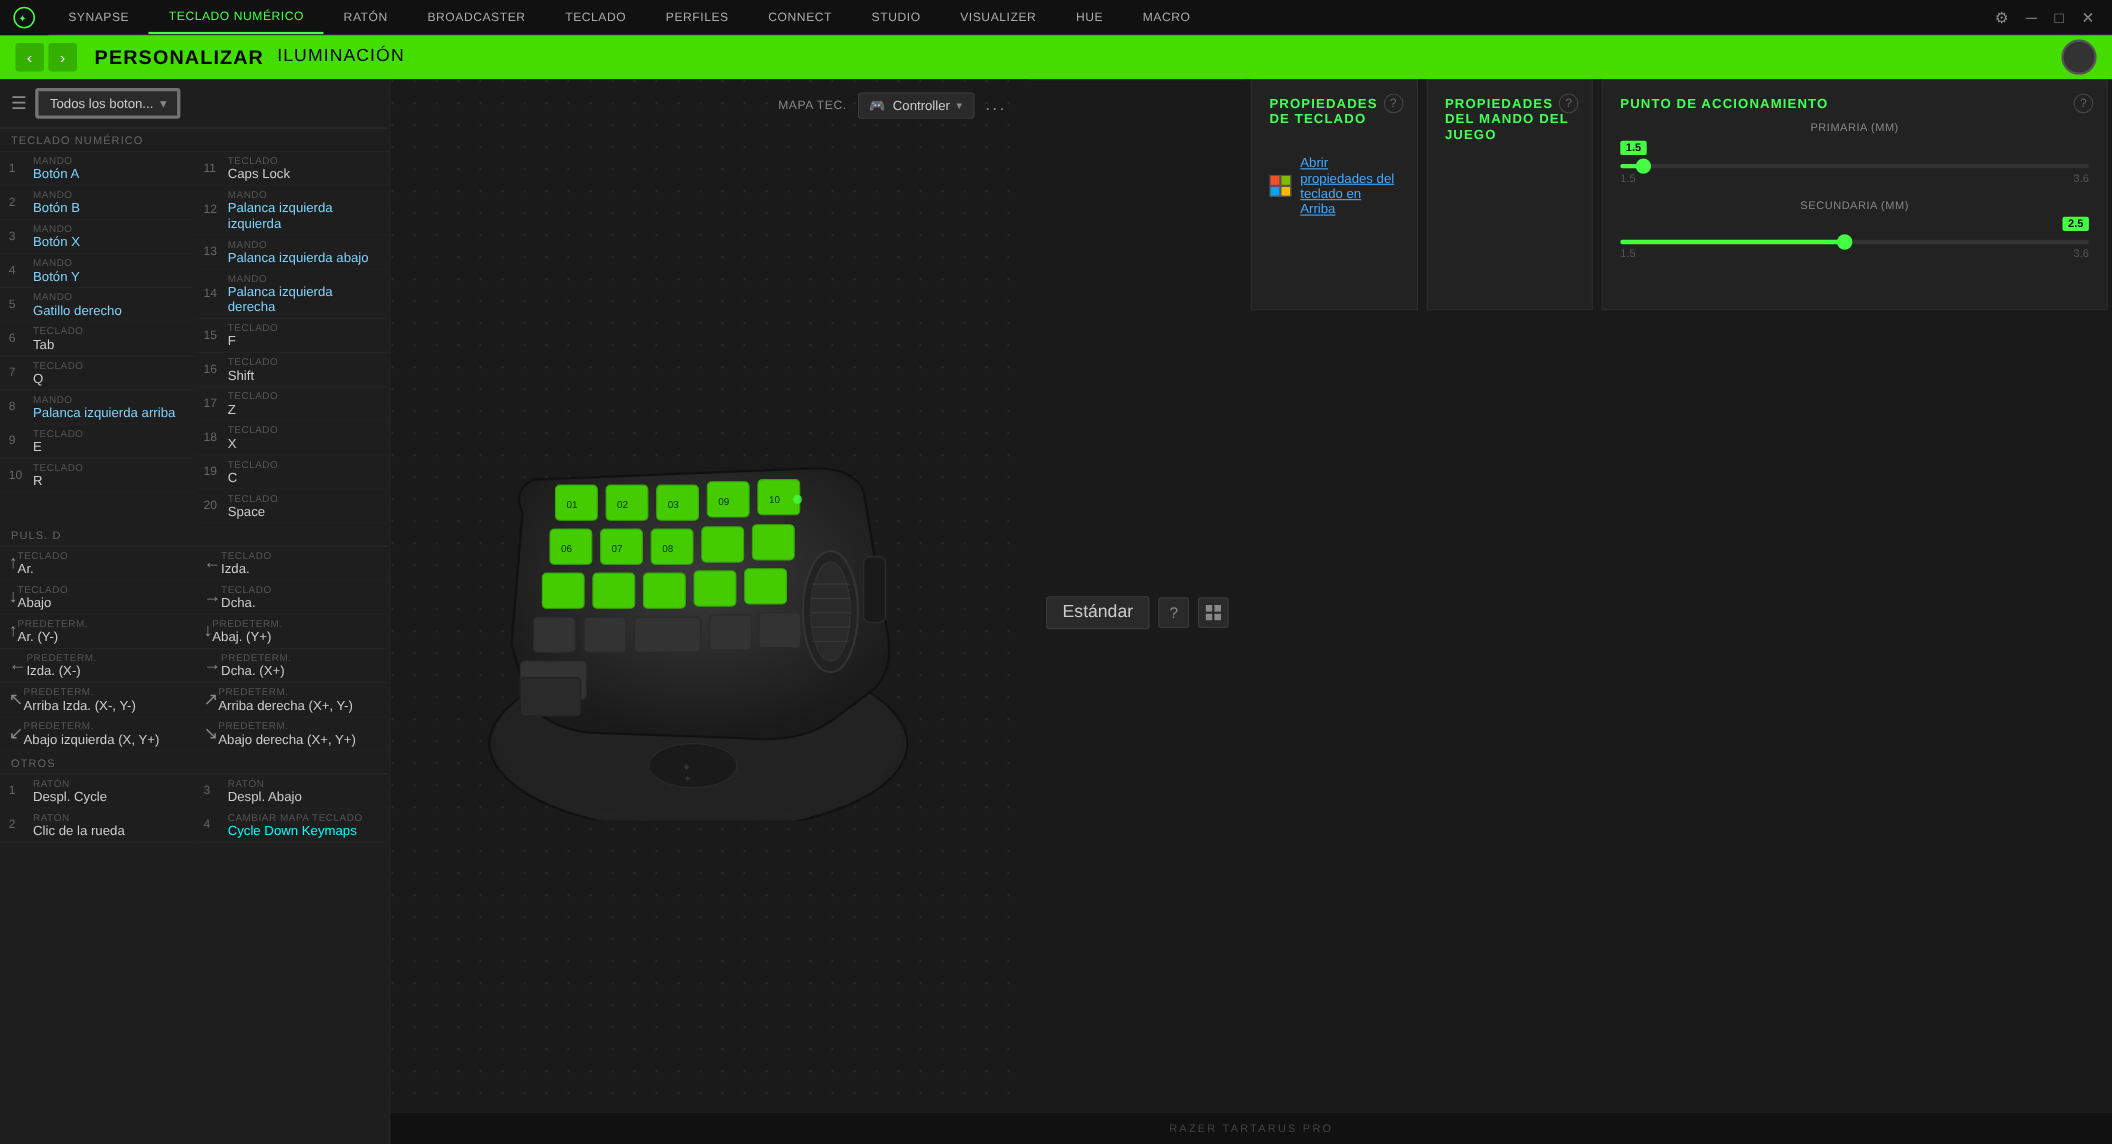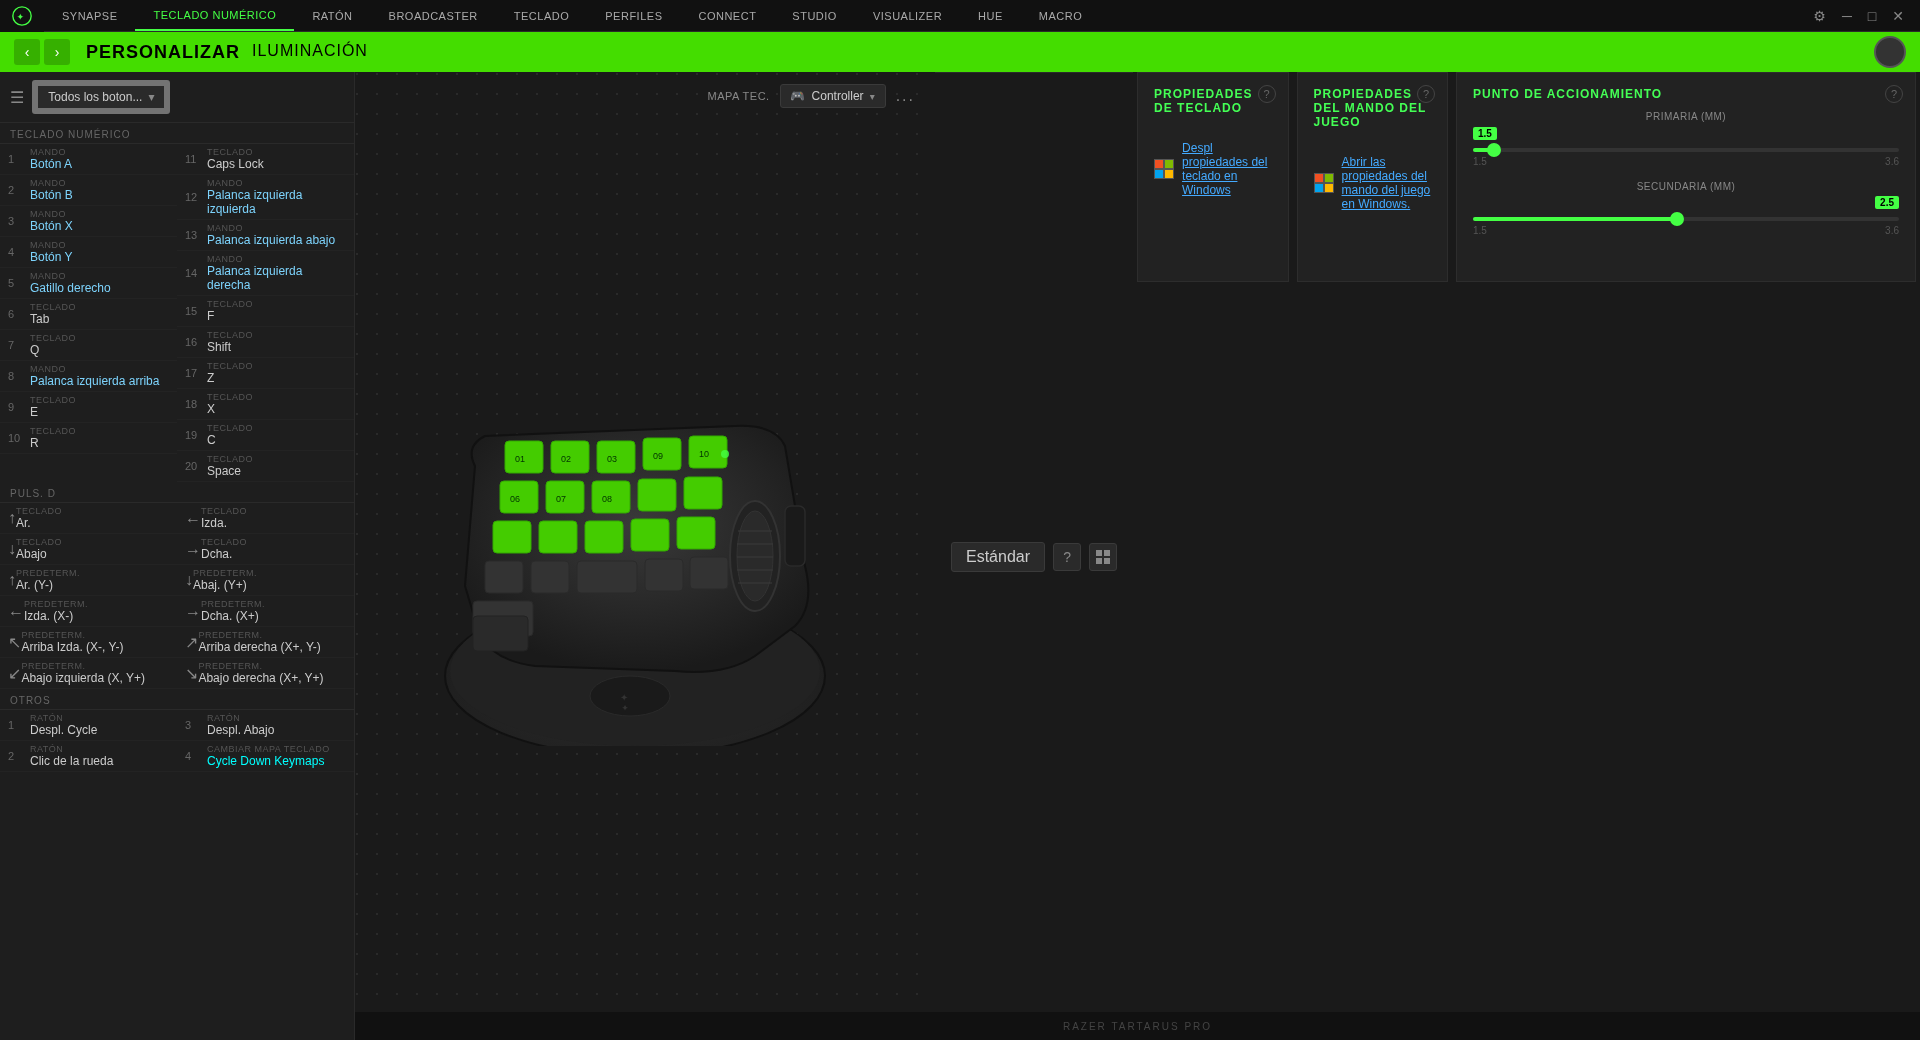--- a/index.html
+++ b/index.html
@@ -127,21 +127,21 @@
     }
     .hamburger-btn {
       background: none;
       border: none;
       color: #888;
       cursor: pointer;
       font-size: 16px;
     }
     .dropdown-btn {
       background: #2a2a2a;
-      border: 6px solid #737373;
+      border: 3px solid #737373;
       color: #ccc;
       padding: 4px 10px;
       font-size: 12px;
       cursor: pointer;
       display: flex;
       align-items: center;
       gap: 6px;
       border-radius: 3px;
     }
     .dropdown-btn:after { content: '▾'; color: #888; }
@@ -873,38 +873,27 @@
         <div class="prop-panel-title">PROPIEDADES DE TECLADO</div>
         <div class="prop-link">
           <span class="win-icon" style="width:20px;height:20px;display:inline-flex;align-items:center;justify-content:center;">
             <svg width="18" height="18" viewBox="0 0 18 18">
               <rect x="0" y="0" width="8" height="8" fill="#f25022"></rect>
               <rect x="10" y="0" width="8" height="8" fill="#80ba01"></rect>
               <rect x="0" y="10" width="8" height="8" fill="#02a4ef"></rect>
               <rect x="10" y="10" width="8" height="8" fill="#ffb900"></rect>
             </svg>
           </span>
-          <span>Despl propiedades del teclado en Windows</span>
+          <span>Abrir propiedades del teclado en Arriba</span>
         </div>
       </div>
 
       <div class="prop-panel">
         <div class="prop-help">?</div>
         <div class="prop-panel-title">PROPIEDADES DEL MANDO DEL JUEGO</div>
-        <div class="prop-link">
-          <span class="win-icon" style="width:20px;height:20px;display:inline-flex;align-items:center;justify-content:center;">
-            <svg width="18" height="18" viewBox="0 0 18 18">
-              <rect x="0" y="0" width="8" height="8" fill="#f25022"></rect>
-              <rect x="10" y="0" width="8" height="8" fill="#80ba01"></rect>
-              <rect x="0" y="10" width="8" height="8" fill="#02a4ef"></rect>
-              <rect x="10" y="10" width="8" height="8" fill="#ffb900"></rect>
-            </svg>
-          </span>
-          <span>Abrir las propiedades del mando del juego en Windows.</span>
-        </div>
       </div>
 
       <div class="actuation-panel">
         <div class="prop-help">?</div>
         <div class="actuation-title">PUNTO DE ACCIONAMIENTO</div>
 
         <div class="slider-section">
           <div class="slider-label">PRIMARIA (mm)</div>
           <div class="slider-value-badge">1.5</div>
           <div class="slider-track">

